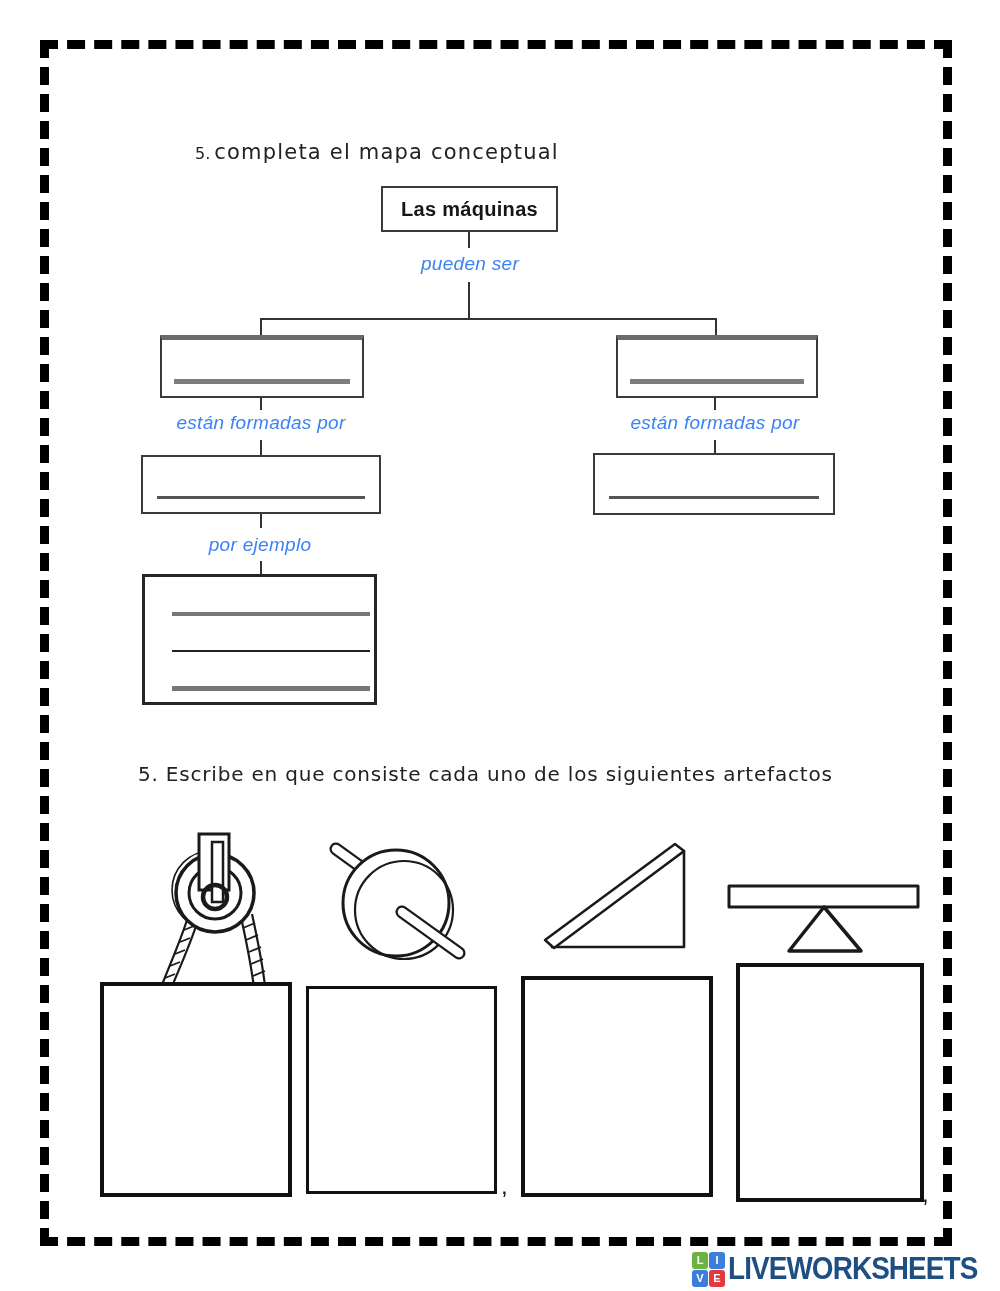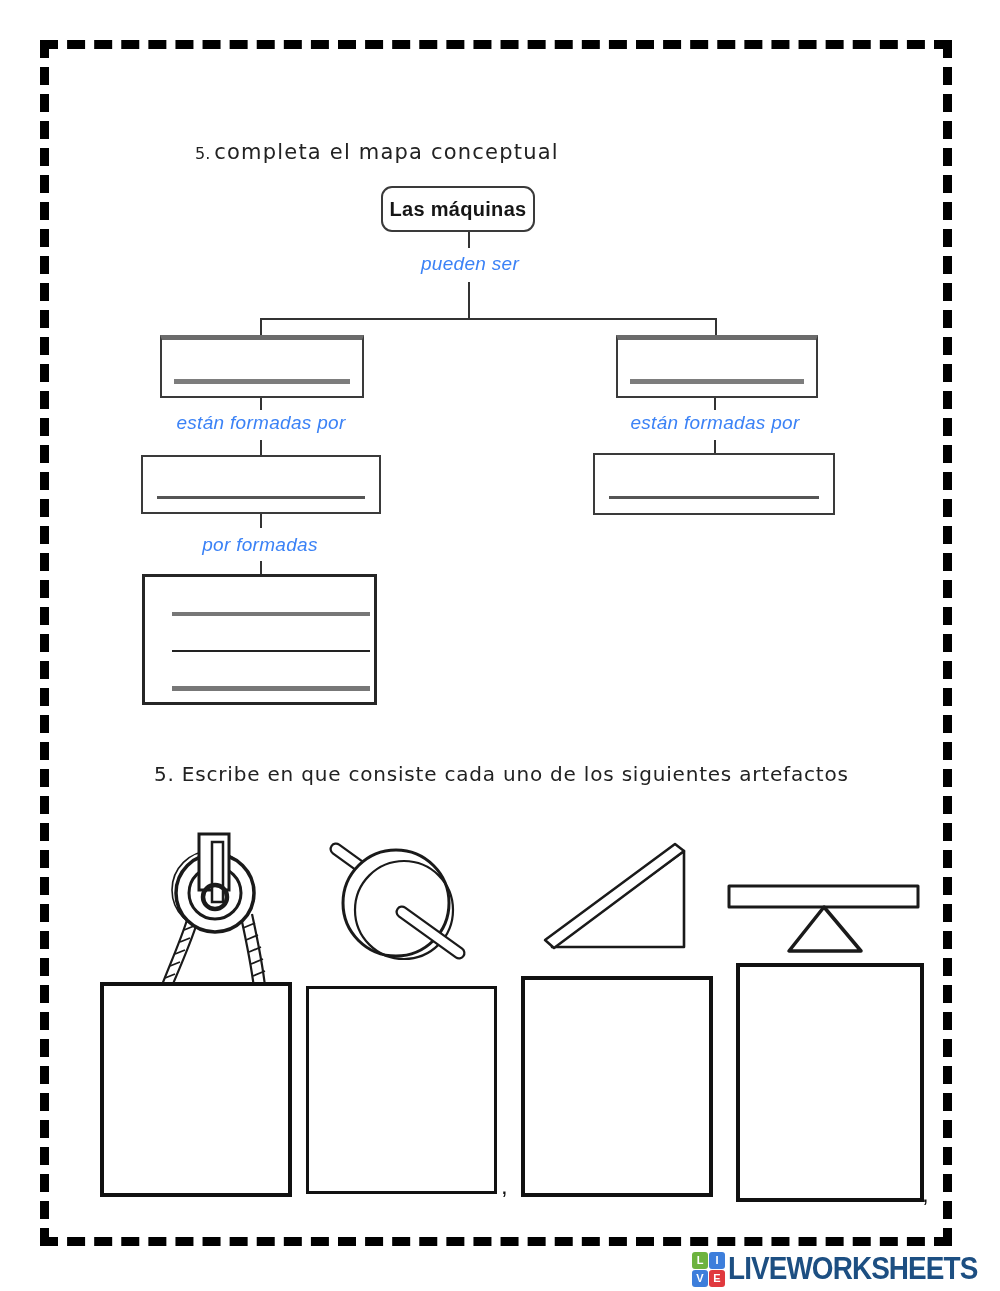--- a/index.html
+++ b/index.html
@@ -4,25 +4,25 @@
 <style>
   html,body{margin:0;padding:0;background:#e8e8e8;}
   .page{position:relative;width:1000px;height:1291px;background:#ffffff;overflow:hidden;
         font-family:"Liberation Sans",sans-serif;color:#1d1d1d;margin:0 auto;}
   .frame{position:absolute;left:40px;top:40px;width:912px;height:1206px;
          border:9px dashed #000;box-sizing:border-box;}
   
   .q{position:absolute;font-family:"DejaVu Sans",sans-serif;color:#222;white-space:nowrap;}
   .q1{left:195px;top:140px;font-size:21px;letter-spacing:1.2px;}
   .q1 .num{font-size:16px;letter-spacing:0;margin-right:4px;}
-  .q2{left:138px;top:762px;font-size:20px;letter-spacing:.8px;margin-left:16px;}
+  .q2{left:138px;top:762px;font-size:20px;letter-spacing:.8px;}
   
   .cbox{position:absolute;background:#fff;border:2px solid #3a3a3a;box-sizing:border-box;}
-  .root{left:381px;top:186px;width:154px;height:46px;display:flex;align-items:center;justify-content:center;
-        font-weight:bold;font-size:20px;letter-spacing:.3px;color:#161616;border-radius:11px;}
+  .root{left:381px;top:186px;width:177px;height:46px;display:flex;align-items:center;justify-content:center;
+        font-weight:bold;font-size:20px;letter-spacing:.3px;color:#161616;}
   .vline{position:absolute;width:2px;background:#333;}
   .hline{position:absolute;height:2px;background:#333;}
   .alabel{position:absolute;font-style:italic;font-size:19px;color:#3b82f6;text-align:center;
           letter-spacing:.3px;white-space:nowrap;}
   .lvl1{border-top:5px solid #6b6b6b;}
   .ansline{position:absolute;background:#7d7d7d;}
   
   .bigbox{position:absolute;box-sizing:border-box;background:#fff;}
   .comma{position:absolute;font-size:24px;color:#111;}
   
@@ -69,21 +69,21 @@
   </div>
 
   <div class="vline" style="left:714px;top:398px;height:12px;"></div>
   <div class="alabel" style="left:602px;top:412px;width:226px;">están formadas por</div>
   <div class="vline" style="left:714px;top:440px;height:13px;"></div>
   <div class="cbox" style="left:593px;top:453px;width:242px;height:62px;">
     <div class="ansline" style="left:14px;right:14px;bottom:14px;height:3px;background:#555;"></div>
   </div>
 
   <div class="vline" style="left:260px;top:514px;height:14px;"></div>
-  <div class="alabel" style="left:155px;top:534px;width:210px;">por formadas</div>
+  <div class="alabel" style="left:155px;top:534px;width:210px;">por ejemplo</div>
   <div class="vline" style="left:260px;top:561px;height:13px;"></div>
   <div class="cbox" style="left:142px;top:574px;width:235px;height:131px;border-width:3px;border-color:#262626;">
     <div class="ansline" style="left:27px;width:198px;top:35px;height:4px;background:#777;"></div>
     <div class="ansline" style="left:27px;width:198px;top:73px;height:2px;background:#222;"></div>
     <div class="ansline" style="left:27px;width:198px;top:109px;height:5px;background:#777;"></div>
   </div>
 
   <div class="q q2">5. Escribe en que consiste cada uno de los siguientes artefactos</div>
 
   <svg class="art" width="1000" height="1291" viewBox="0 0 1000 1291" xmlns="http://www.w3.org/2000/svg">

